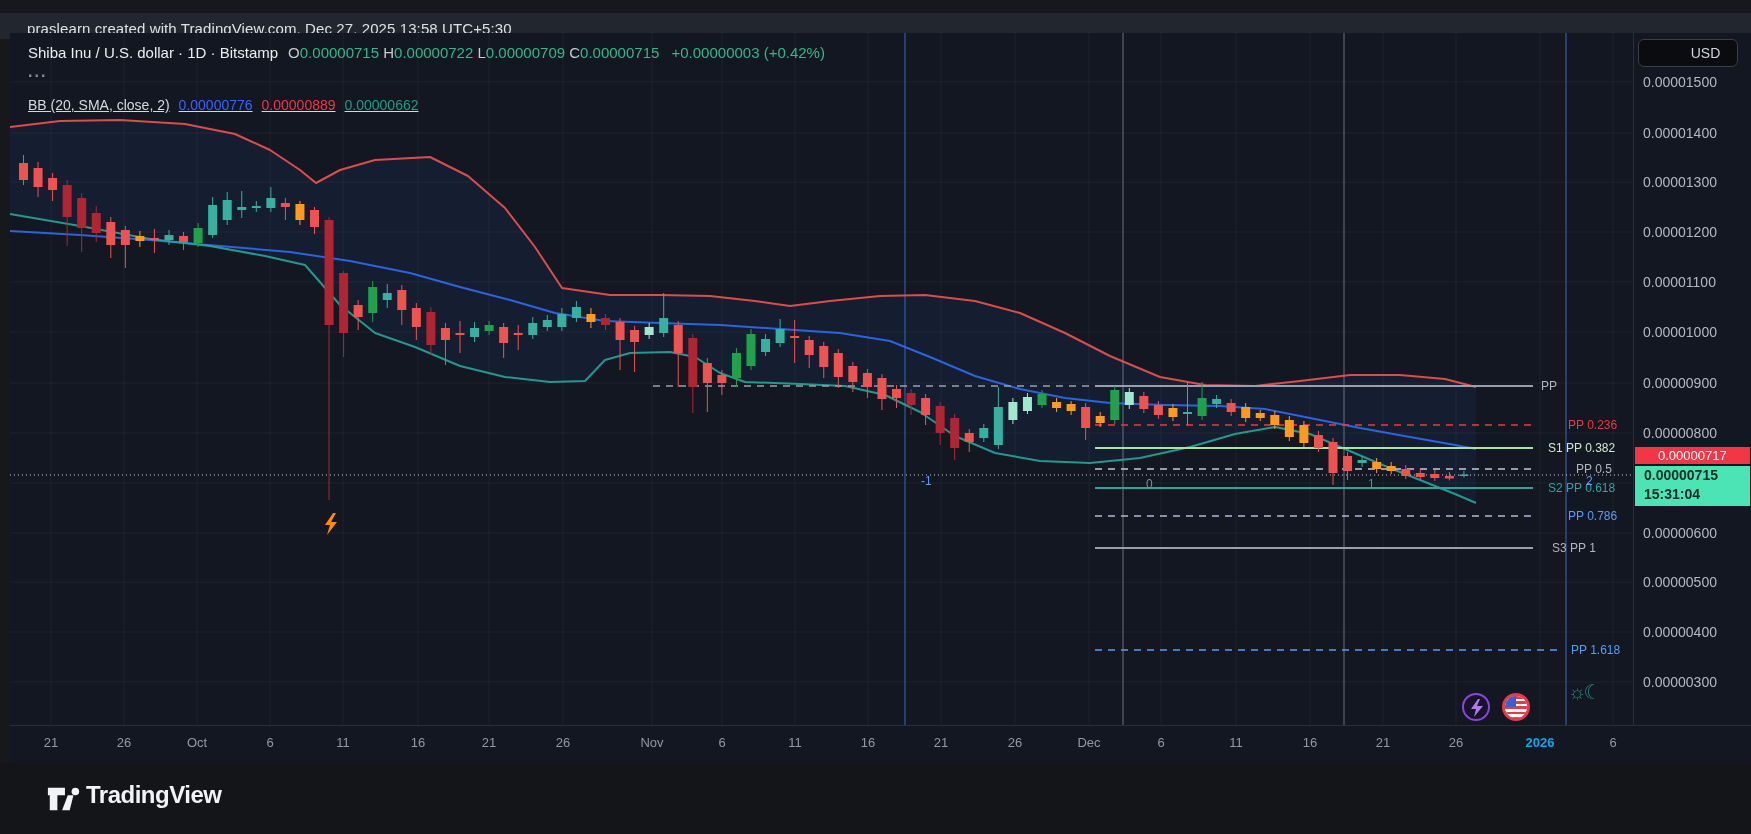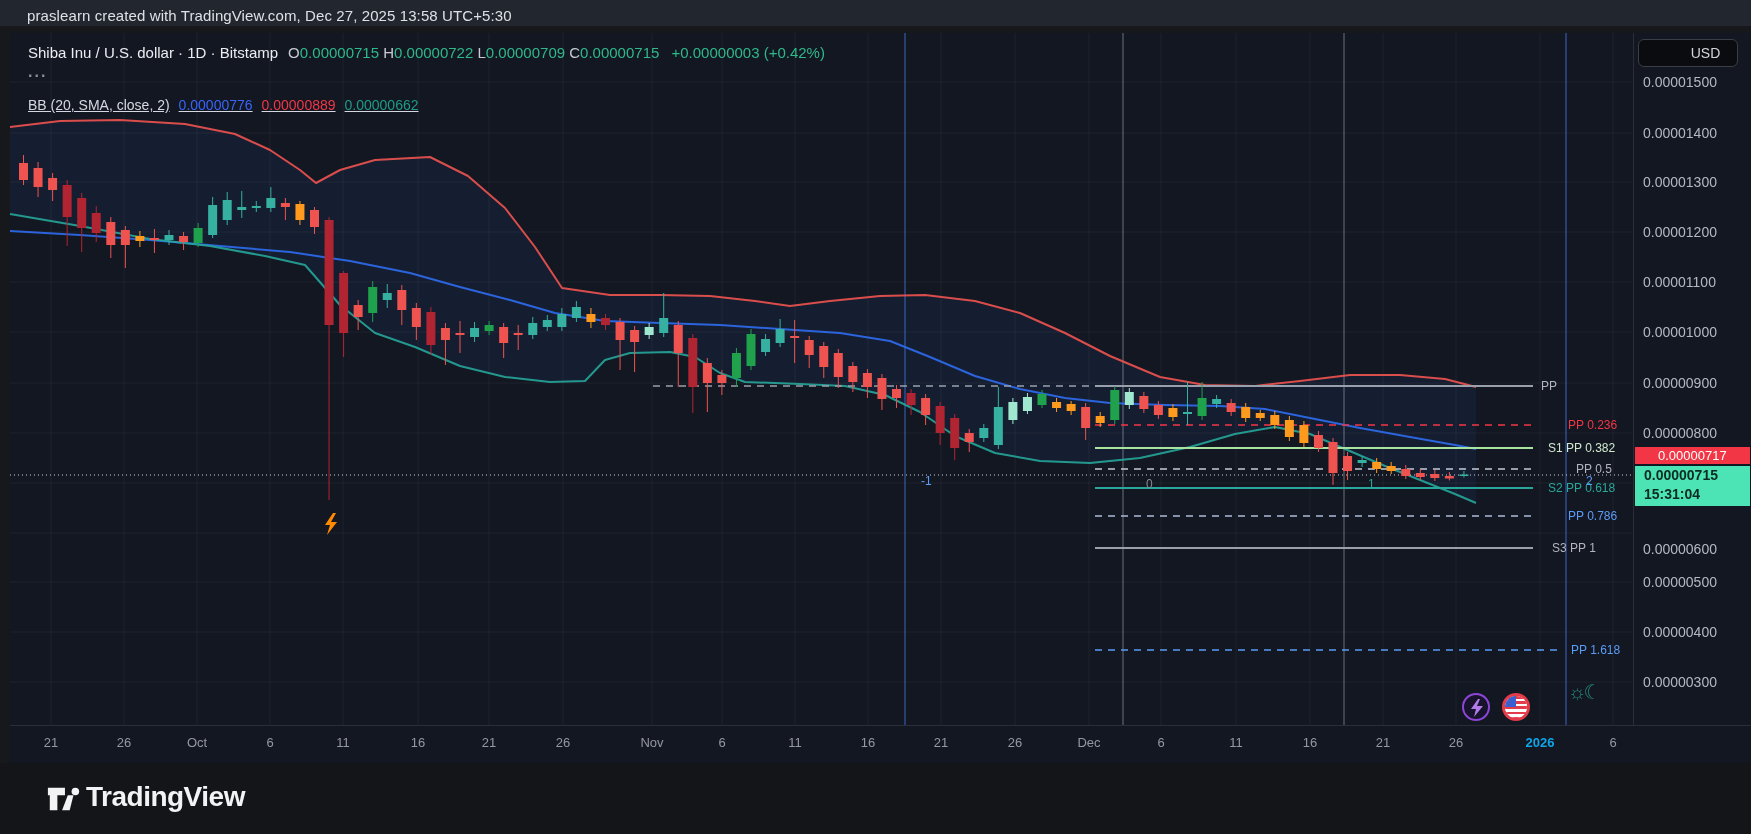--- a/index.html
+++ b/index.html
@@ -1,20 +1,20 @@
 <!DOCTYPE html>
 <html><head>
 <meta charset="utf-8">
 <style>
   html,body{margin:0;padding:0;background:#17181b;}
   *{box-sizing:border-box;}
   .stage{position:relative;width:1751px;height:834px;background:#17181b;overflow:hidden;
          font-family:"Liberation Sans","DejaVu Sans",sans-serif;}
   
-  .topbar{position:absolute;left:0;top:0;width:1751px;height:26px;background:#22262e;}
+  .topbar{position:absolute;left:0;top:13px;width:1751px;height:26px;background:#22262e;}
   .topbar span{position:absolute;left:27px;top:7px;font-size:15px;color:#dde0e6;letter-spacing:.1px;}
   
   .widget-bg{position:absolute;left:10px;top:33px;width:1741px;height:730px;background:#131722;}
   svg.plot{position:absolute;left:0;top:0;width:1751px;height:834px;pointer-events:none;}
   
   .legend{position:absolute;left:28px;top:44px;z-index:5;}
   .lrow1{font-size:15px;color:#ebedf0;white-space:nowrap;}
   .lrow1 .ohlc{margin-left:10px;}
   .lrow1 .k{color:#c7cbd3;}
   .lrow1 .v{color:#2fb88a;}
@@ -38,21 +38,21 @@
   .badge{position:absolute;width:28px;height:28px;border-radius:50%;cursor:pointer;}
   .badge-flash{left:1462px;top:693px;border:2px solid #8b46d6;background:rgba(30,16,52,.55);}
   .badge-flash svg{position:absolute;left:6px;top:4px;}
   .badge-flag{left:1502px;top:693px;border:3px solid #e23b4a;background:#fff;overflow:hidden;}
   .flag-stripes{position:absolute;left:0;top:0;width:22px;height:22px;
      background:repeating-linear-gradient(180deg,#e23b4a 0 2.6px,#ffffff 2.6px 5.2px);}
   .flag-canton{position:absolute;left:0;top:0;width:11px;height:11px;background:#3c5fd0;}
   .watermark{position:absolute;left:1568px;top:680px;font-size:20px;color:#2a9d8f;opacity:.8;letter-spacing:-3px;}
   
   .footer{position:absolute;left:0;top:763px;width:1751px;height:71px;background:#141519;}
-  .footer .brand{position:absolute;left:86px;top:18px;font-size:28px;font-weight:800;color:#f2f3f5;letter-spacing:-.5px;}
+  .footer .brand{position:absolute;left:86px;top:18px;font-size:24px;font-weight:800;color:#f2f3f5;letter-spacing:-.5px;}
   .footer svg{position:absolute;left:46px;top:20px;}
 </style>
 </head>
 <body>
 
 <div class="stage">
 
   <div class="topbar">
     <span>praslearn created with TradingView.com, Dec 27, 2025 13:58 UTC+5:30</span>
   </div>
@@ -371,21 +371,21 @@
       <div>15:31:04</div>
     </div>
   <div class="plabel" style="top: 41px;">0.00001500</div>
       <div class="plabel" style="top: 92px;">0.00001400</div>
       <div class="plabel" style="top: 141px;">0.00001300</div>
       <div class="plabel" style="top: 191px;">0.00001200</div>
       <div class="plabel" style="top: 241px;">0.00001100</div>
       <div class="plabel" style="top: 291px;">0.00001000</div>
       <div class="plabel" style="top: 342px;">0.00000900</div>
       <div class="plabel" style="top: 392px;">0.00000800</div>
-      <div class="plabel" style="top: 492px; margin-top: 16px;">0.00000600</div>
+      <div class="plabel" style="top: 492px;">0.00000600</div>
       <div class="plabel" style="top: 541px;">0.00000500</div>
       <div class="plabel" style="top: 591px;">0.00000400</div>
       <div class="plabel" style="top: 641px;">0.00000300</div>
     </div>
 
   <div class="badge badge-flash">
     <svg width="14" height="18" viewBox="0 0 14 18">
       <path d="M8 0 L1 10 H6 L4 18 L13 7 H7 L10 0 Z" fill="#b07ae8"></path>
     </svg>
   </div>

